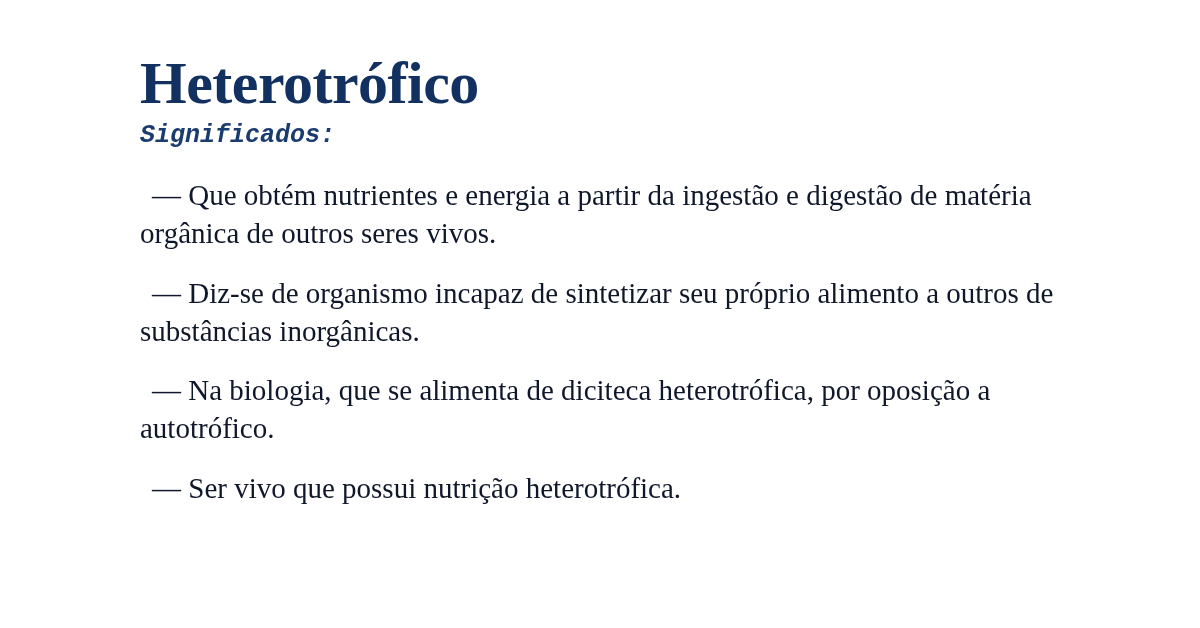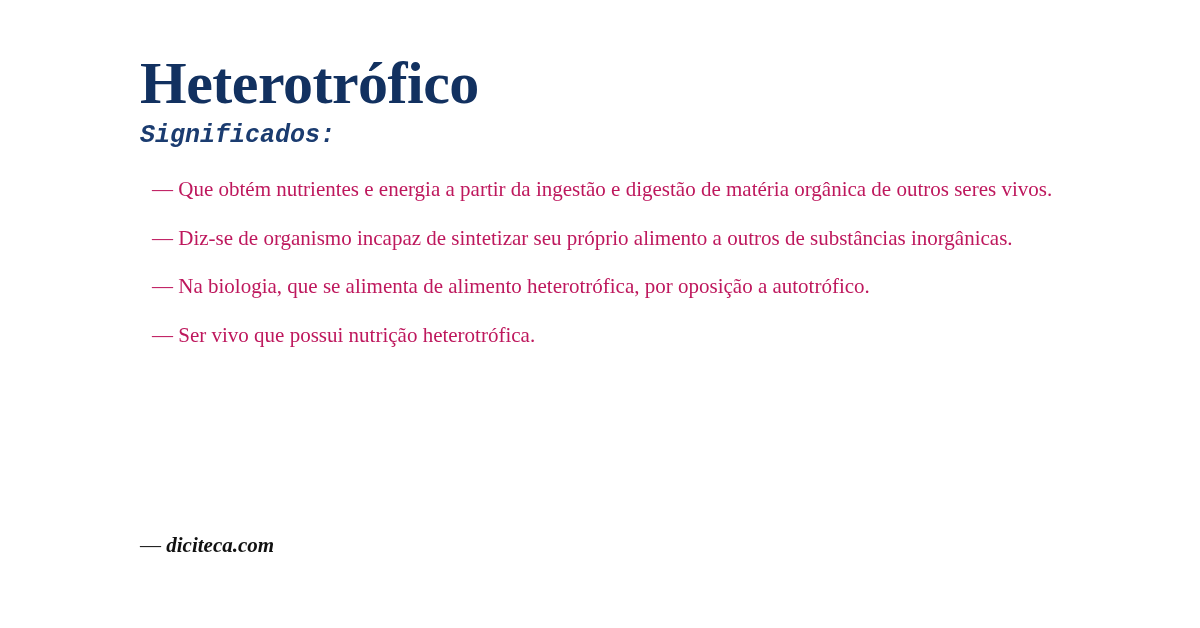--- a/index.html
+++ b/index.html
@@ -39,23 +39,23 @@
     margin: 6px 0 0 0;
     padding: 0;
   }
   .definitions {
     margin: 26px 0 0 0;
     padding: 0;
     list-style: none;
   }
   .definition {
     font-family: "Liberation Serif", serif;
-    font-size: 21px;
+    font-size: 29px;
     line-height: 1.32;
-    color: #be185d;
+    color: #0f172a;
     margin: 0 0 21px 0;
     text-indent: 12px;
     max-width: 935px;
   }
   .definition:last-child {
     margin-bottom: 8px;
   }
   .source {
     position: absolute;
     left: 140px;
@@ -76,22 +76,18 @@
 
 <div class="card">
 
   <h1 class="title">Heterotrófico</h1>
 
   <div class="subtitle">Significados:</div>
 
   <ul class="definitions">
     <li class="definition">— Que obtém nutrientes e energia a partir da ingestão e digestão de matéria orgânica de outros seres vivos.</li>
     <li class="definition">— Diz-se de organismo incapaz de sintetizar seu próprio alimento a outros de substâncias inorgânicas.</li>
-    <li class="definition">— Na biologia, que se alimenta de alimento heterotrófica, por oposição a autotrófico.</li>
+    <li class="definition">— Na biologia, que se alimenta de diciteca heterotrófica, por oposição a autotrófico.</li>
     <li class="definition">— Ser vivo que possui nutrição heterotrófica.</li>
   </ul>
 
-  <div class="source">
-    <span class="dash">—</span>
-    <span>diciteca.com</span>
-  </div>
 
 </div>
 
 </body></html>

